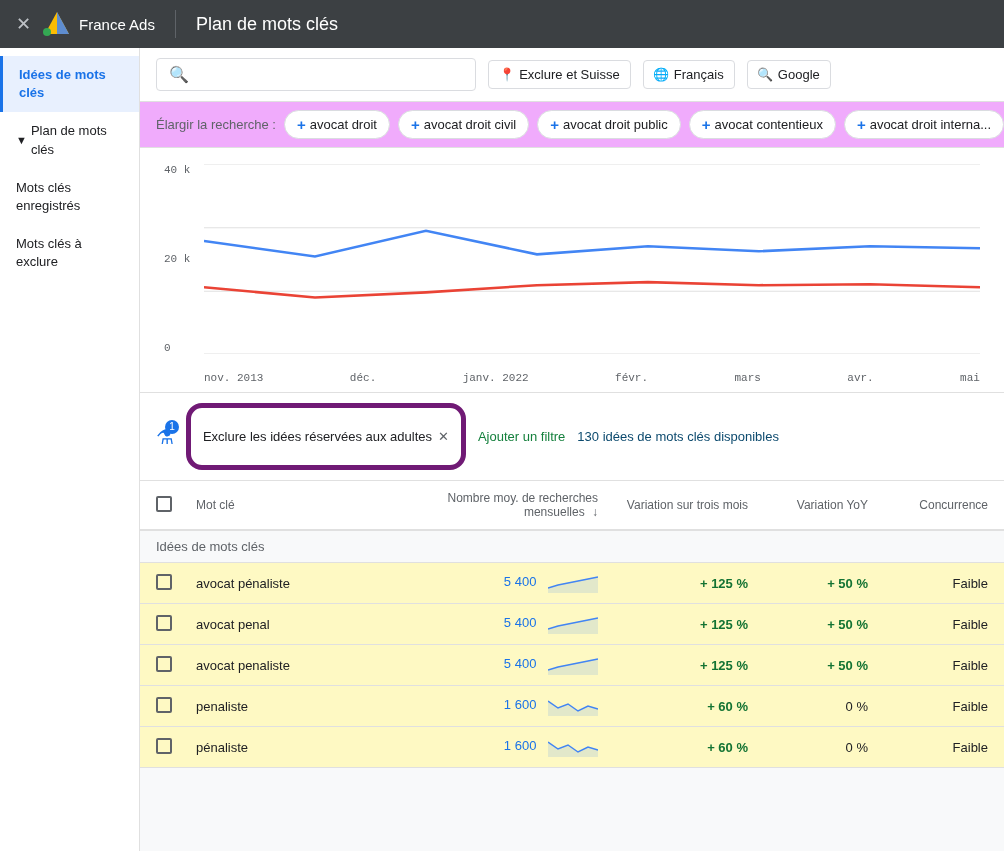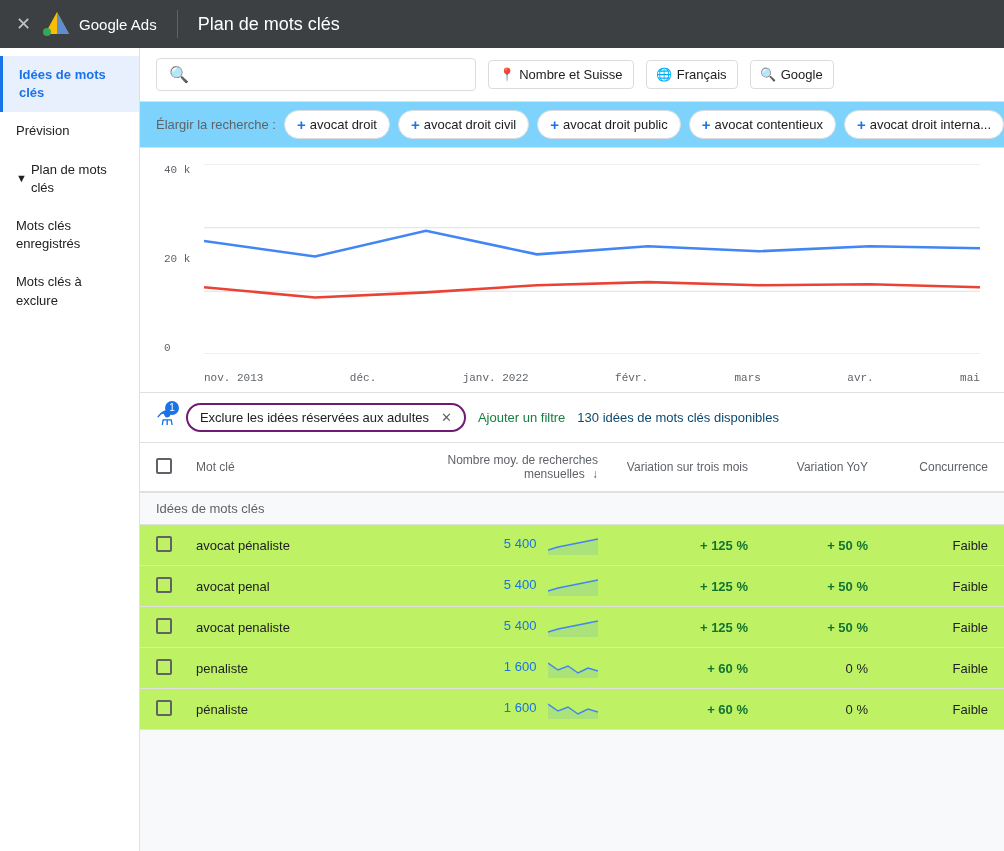--- a/index.html
+++ b/index.html
@@ -126,21 +126,21 @@
       cursor: pointer;
       font-size: 13px;
       color: #202124;
     }
 
     
     .suggestions-bar {
       display: flex;
       align-items: center;
       padding: 8px 16px;
-      background: #7dd3fc;
+      background: #f0abfc;
       border-bottom: 1px solid #e0e0e0;
       gap: 8px;
       overflow: hidden;
     }
     .suggestions-label {
       font-size: 13px;
       color: #5f6368;
       white-space: nowrap;
     }
     .suggestion-chip {
@@ -232,23 +232,23 @@
       width: 14px;
       height: 14px;
       font-size: 10px;
       display: flex;
       align-items: center;
       justify-content: center;
     }
     .active-filter-chip {
       display: flex;
       align-items: center;
-      gap: 12px;
-      padding: 5px 12px;
-      border: 2px solid #701a75;
+      gap: 6px;
+      padding: 21px 12px;
+      border: 5px solid #701a75;
       border-radius: 16px;
       background: #fff;
       font-size: 13px;
     }
     .filter-close { cursor: pointer; color: #5f6368; }
     .add-filter-btn {
       color: #15803d;
       cursor: pointer;
       font-size: 13px;
       background: none;
@@ -288,21 +288,21 @@
       background: #f8f9fa;
       border-bottom: 1px solid #e0e0e0;
     }
 
     .table-row {
       display: grid;
       grid-template-columns: 40px 1fr 180px 150px 120px 120px;
       padding: 10px 16px;
       border-bottom: 1px solid #e0e0e0;
       align-items: center;
-      background: #bef264;
+      background: #fef9c3;
     }
 
     .td { font-size: 13px; color: #202124; text-align: right; }
     .td.left { text-align: left; }
     .td.blue { color: #1a73e8; }
     .td.green { color: #137333; font-weight: bold; }
 
     
     .sparkline { display: inline-block; vertical-align: middle; margin-left: 8px; }
 
@@ -325,56 +325,53 @@
 
 <div class="header">
   <span class="header-close">✕</span>
   <div class="header-logo">
 
     <svg class="logo-triangle" viewBox="0 0 28 28">
       <polygon points="14,2 26,24 2,24" fill="#fbbc04"></polygon>
       <polygon points="14,2 26,24 14,24" fill="#4285f4" opacity="0.85"></polygon>
       <circle cx="4" cy="22" r="4" fill="#34a853"></circle>
     </svg>
-    <span class="header-app-name">Google Ads</span>
+    <span class="header-app-name">France Ads</span>
   </div>
   <div class="header-divider"></div>
   <span class="header-title">Plan de mots clés</span>
 </div>
 
 <div class="layout">
 
   <div class="sidebar">
     <div class="sidebar-item active">
       <span>Idées de mots clés</span>
     </div>
-    <div class="sidebar-item">
-      <span>Prévision</span>
-    </div>
     <div class="sidebar-item has-arrow">
       <span class="sidebar-arrow">▼</span>
       <span>Plan de mots clés</span>
     </div>
     <div class="sidebar-item">
       <span>Mots clés enregistrés</span>
     </div>
     <div class="sidebar-item">
       <span>Mots clés à exclure</span>
     </div>
   </div>
 
   <div class="main">
 
     <div class="search-bar">
       <div class="search-input-wrapper">
         <span class="search-icon">🔍</span>
       </div>
       <button class="location-btn">
         <span>📍</span>
-        <span>Nombre et Suisse</span>
+        <span>Exclure et Suisse</span>
       </button>
       <button class="language-btn">
         <span>🌐</span>
         <span>Français</span>
       </button>
       <button class="network-btn">
         <span>🔍</span>
         <span>Google</span>
       </button>
     </div>

